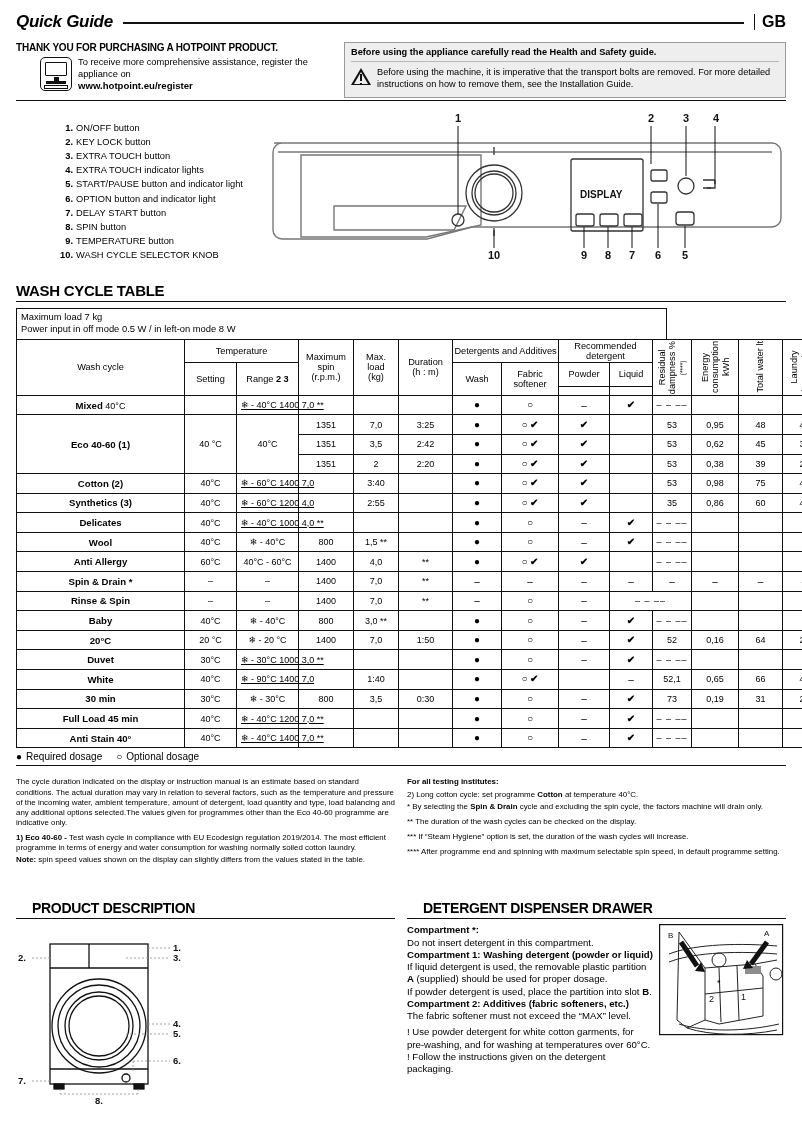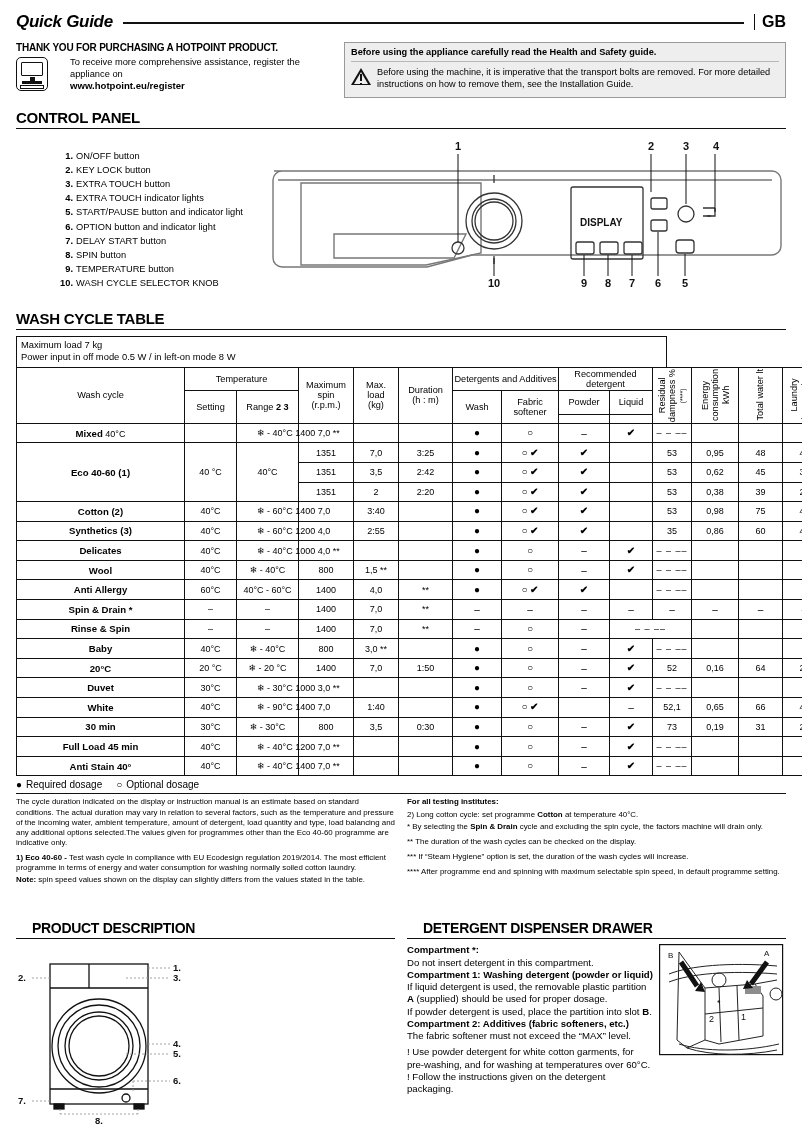--- a/index.html
+++ b/index.html
@@ -18,21 +18,21 @@
 
   
   .head-row { display: flex; align-items: center; gap: 10px; padding-top: 12px; }
   .head-title { font-size: 17px; font-weight: bold; font-style: italic; letter-spacing: -0.3px; white-space: nowrap; }
   .head-rule { flex: 1; height: 0; border-top: 2px solid #111; margin-top: 2px; }
   .head-lang { font-size: 16px; font-weight: bold; border-left: 1.5px solid #111; padding-left: 7px; line-height: 1; }
 
   .intro { display: flex; gap: 10px; margin-top: 10px; align-items: flex-start; }
   .intro-left { width: 318px; }
   .thanks { font-size: 10px; font-weight: bold; letter-spacing: -0.2px; }
-  .reg-row { display: flex; gap: 22px; margin-top: 4px; }
+  .reg-row { display: flex; gap: 6px; margin-top: 4px; margin-left: 24px; }
   .monitor-ico { flex: 0 0 auto; width: 32px; height: 34px; border: 1.6px solid #111; border-radius: 5px; position: relative; }
   .monitor-ico .scr { position: absolute; left: 4px; top: 4px; right: 4px; height: 14px; border: 1.6px solid #111; border-radius: 1px; }
   .monitor-ico .neck { position: absolute; left: 13px; top: 19px; width: 5px; height: 4px; background: #111; }
   .monitor-ico .base { position: absolute; left: 5px; top: 23px; right: 5px; height: 2.5px; background: #111; }
   .monitor-ico .kb { position: absolute; left: 3px; top: 27px; right: 3px; height: 4px; border: 1.4px solid #111; }
   .reg-txt { font-size: 9.3px; line-height: 1.25; }
   .reg-url { font-weight: bold; font-size: 9.6px; }
 
   .safety-box { flex: 1; border: 1px solid #9a9a9a; background: #efeeee; padding: 4px 6px 6px 6px; }
   .safety-title { font-size: 9.2px; font-weight: bold; padding-bottom: 4px; border-bottom: 1px solid #b8b8b8; }
@@ -65,26 +65,26 @@
   .cyc b { font-size: 9.6px; }
   td.rowh { text-align: center; }
   .vert { writing-mode: vertical-rl; transform: rotate(180deg); white-space: nowrap; line-height: 1.12; margin: 0 auto; }
   .dot { font-size: 10px; line-height: 1; }
   .ring { font-size: 10px; line-height: 1; }
   .chk { font-size: 10px; line-height: 1; font-weight: bold; }
   .dash { font-size: 10px; }
   .dashline { letter-spacing: 1px; font-size: 9px; }
   tr.r { height: 19.6px; }
   .ovf { position: relative; white-space: nowrap; }
-  .ovf span { position: absolute; left: 20px; top: 50%; transform: translateY(-50%); white-space: nowrap; }
+  .ovf span { position: absolute; left: 4px; top: 50%; transform: translateY(-50%); white-space: nowrap; text-decoration: underline; }
   .legend { margin-top: 3px; font-size: 10px; display: flex; gap: 14px; align-items: center; border-bottom: 1px solid #111; padding-bottom: 3px; width: 770px;}
   .legend span { display: inline-flex; align-items: center; gap: 4px; }
 
   
-  .notes { display: flex; gap: 12px; margin-top: 3px; }
+  .notes { display: flex; gap: 12px; margin-top: 11px; }
   .notes-col { width: 379px; font-size: 7.9px; line-height: 1.28; }
   .notes-col p { margin: 0 0 5px 0; }
   .notes-col p.tight { margin-bottom: 2px; }
 
   
   .bottom { display: flex; gap: 12px; margin-top: 30px; }
   .bot-left { width: 379px; }
   .bot-right { width: 379px; }
   .rule { border-top: 1.5px solid #111; margin-top: 2px; }
   .pd-wrap { display: flex; margin-top: 7px; }
@@ -131,21 +131,20 @@
         <div class="warn-ico">
           <div class="tri"></div>
             <div class="tri-in"></div>
             <div class="bang"></div>
         </div>
         <div class="safety-text">Before using the machine, it is imperative that the transport bolts are removed. For more detailed instructions on how to remove them, see the Installation Guide.</div>
       </div>
     </div>
   </div>
 
-  <div class="sec-title">CONTROL PANEL</div>
   <div class="rule"></div>
 
   <div class="cp-wrap">
     <ul class="cp-list">
       <li><span class="n">1.</span><span>ON/OFF button</span></li>
       <li><span class="n">2.</span><span>KEY LOCK button</span></li>
       <li><span class="n">3.</span><span>EXTRA TOUCH button</span></li>
       <li><span class="n">4.</span><span>EXTRA TOUCH indicator lights</span></li>
       <li><span class="n">5.</span><span>START/PAUSE button and indicator light</span></li>
       <li><span class="n">6.</span><span>OPTION button and indicator light</span></li>

